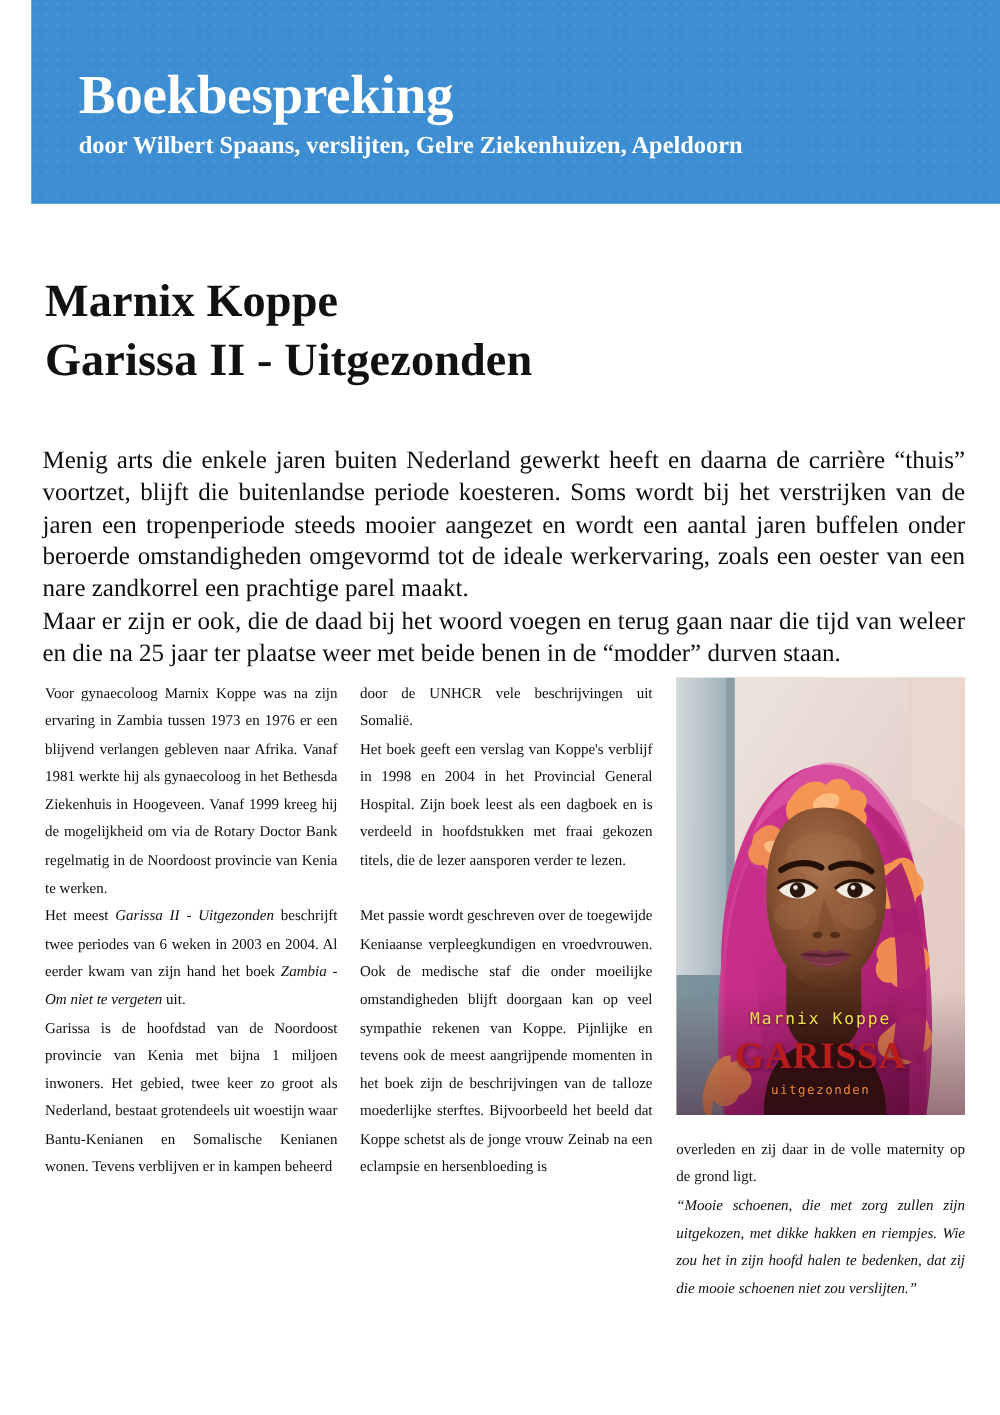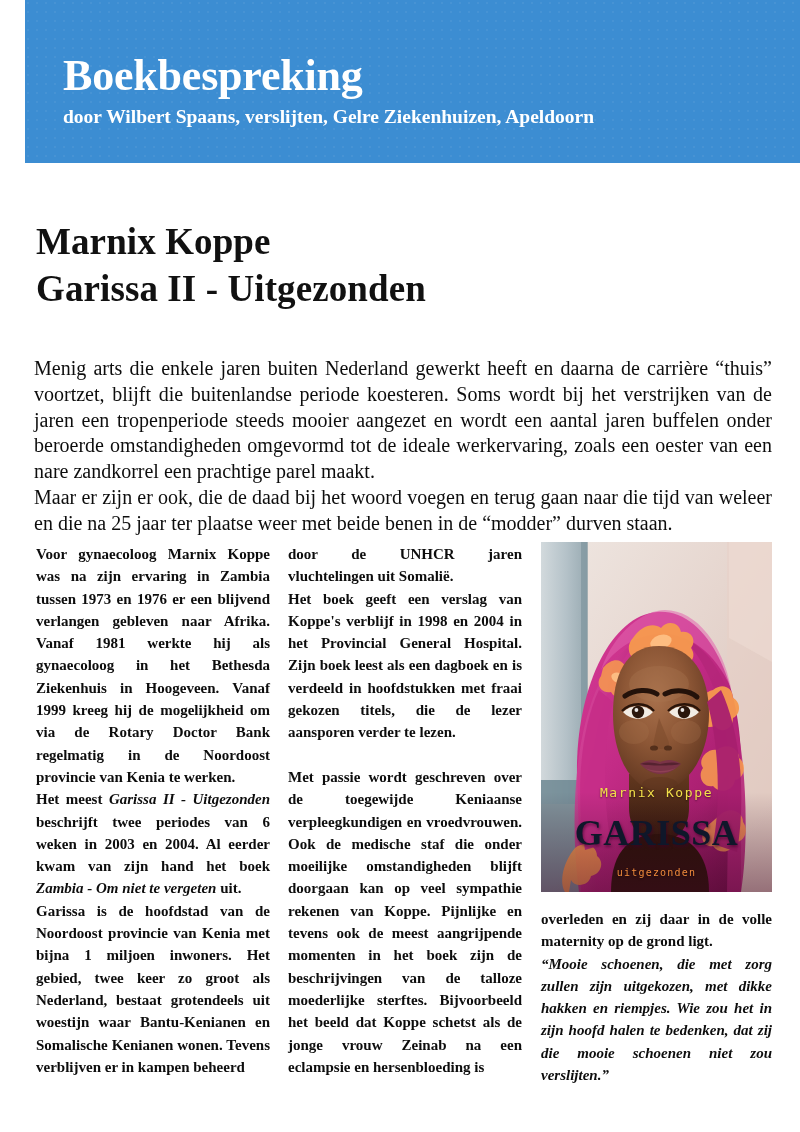--- a/index.html
+++ b/index.html
@@ -83,26 +83,25 @@
     color: #0d0d0d;
     text-align: justify;
     text-justify: inter-word;
     hyphens: none;
   }
 
   
   .col {
     position: absolute;
     top: 543px;
-    font-size: 15px;
+    font-size: 12px;
     line-height: 22.3px;
     color: #0d0d0d;
     text-align: justify;
     text-justify: inter-word;
-    font-weight: bold;
   }
   .col p { margin: 0; }
   .col p.spacer-before { margin-top: 22.3px; }
   .col em { font-style: italic; }
 
   #col-1 { left: 36px; width: 234px; }
   #col-2 { left: 288px; width: 234px; }
   #col-3 { left: 541px; width: 231px; top: 908px; }
 
   #col-3 p { text-align: justify; }
@@ -133,26 +132,26 @@
     font-size: 13px;
     letter-spacing: 1.6px;
     color: #f4e04a;
     text-shadow: 0 1px 2px rgba(0,0,0,0.55);
     margin: 0 0 1px 0;
     line-height: 15px;
   }
   .bc-main {
     font-family: "Liberation Serif", "DejaVu Serif", serif;
     font-weight: bold;
-    font-size: 36px;
+    font-size: 30px;
     line-height: 42px;
     letter-spacing: 0.5px;
-    color: #0f172a;
+    color: #b91c1c;
     text-shadow: 1px 2px 3px rgba(60,0,40,0.6);
-    margin: 12px;
+    margin: 0;
   }
   .bc-sub {
     font-family: "DejaVu Sans Mono", "Liberation Mono", monospace;
     font-size: 10px;
     letter-spacing: 1.2px;
     color: #f08a3c;
     text-shadow: 0 1px 2px rgba(0,0,0,0.5);
     margin: -2px 0 0 0;
     line-height: 18px;
   }
@@ -179,21 +178,21 @@
 
 <div class="col" id="col-1">
   <p>Voor gynaecoloog Marnix Koppe was na zijn ervaring in Zambia tussen 1973 en 1976 er een blijvend verlangen gebleven naar Afrika. Vanaf 1981 werkte hij als gynaecoloog in het Bethesda Ziekenhuis in Hoogeveen. Vanaf 1999 kreeg hij de mogelijkheid om via de Rotary Doctor Bank regelmatig in de Noordoost provincie van Kenia te werken.</p>
   <p>
     <span>Het meest </span><em>Garissa II - Uitgezonden</em><span> beschrijft twee periodes van 6 weken in 2003 en 2004. Al eerder kwam van zijn hand het boek </span><em>Zambia - Om niet te vergeten</em><span> uit.</span>
   </p>
   <p>Garissa is de hoofdstad van de Noordoost provincie van Kenia met bijna 1 miljoen inwoners. Het gebied, twee keer zo groot als Nederland, bestaat grotendeels uit woestijn waar Bantu-Kenianen en Somalische Kenianen wonen. Tevens verblijven er in kampen beheerd</p>
 </div>
 
 <div class="col" id="col-2">
-  <p>door de UNHCR jaren vluchtelingen uit Somalië.</p>
+  <p>door de UNHCR vele beschrijvingen uit Somalië.</p>
   <p>Het boek geeft een verslag van Koppe's verblijf in 1998 en 2004 in het Provincial General Hospital. Zijn boek leest als een dagboek en is verdeeld in hoofdstukken met fraai gekozen titels, die de lezer aansporen verder te lezen.</p>
   <p class="spacer-before">Met passie wordt geschreven over de toegewijde Keniaanse verpleegkundigen en vroedvrouwen. Ook de medische staf die onder moeilijke omstandigheden blijft doorgaan kan op veel sympathie rekenen van Koppe. Pijnlijke en tevens ook de meest aangrijpende momenten in het boek zijn de beschrijvingen van de talloze moederlijke sterftes. Bijvoorbeeld het beeld dat Koppe schetst als de jonge vrouw Zeinab na een eclampsie en hersenbloeding is</p>
 </div>
 
 <figure class="book-cover" style="margin:0;">
   <svg class="bc-svg" viewBox="0 0 231 350" preserveAspectRatio="none">
     <defs>
       <linearGradient id="bgwall" x1="0" y1="0" x2="1" y2="1">
         <stop offset="0%" stop-color="#efe7e2"></stop>
         <stop offset="45%" stop-color="#e6d6cf"></stop>

